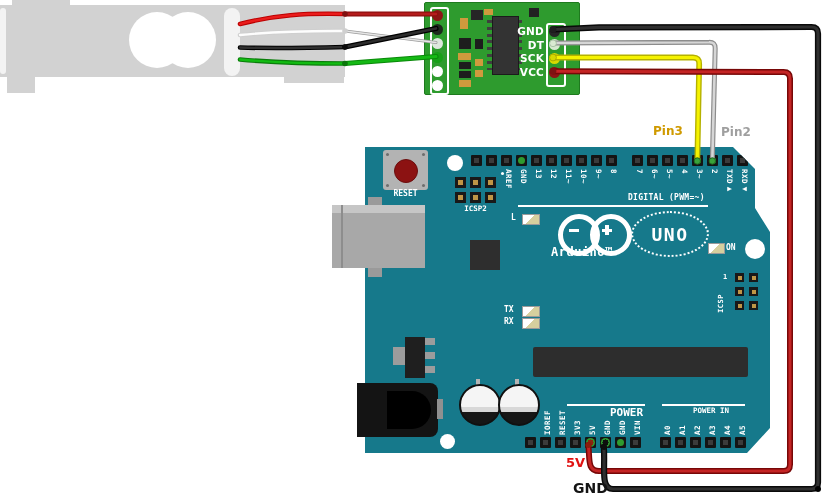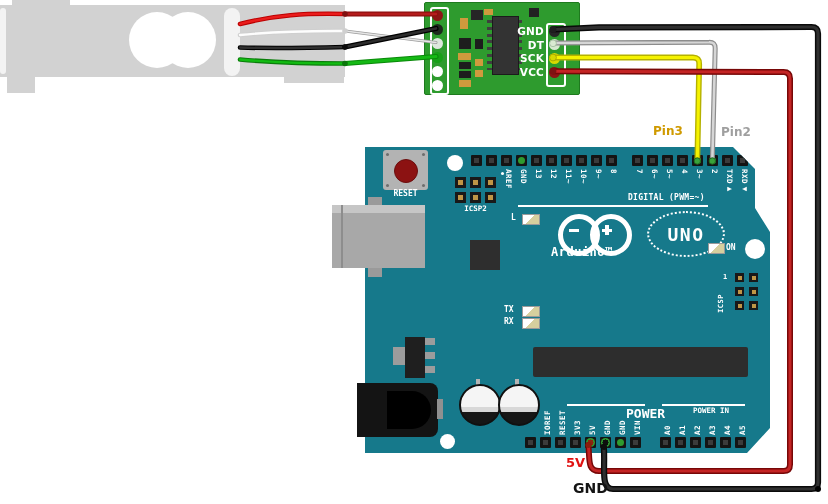--- a/index.html
+++ b/index.html
@@ -218,21 +218,21 @@
 
     <div class="abs" style="left:105px;top:93px;width:30px;height:30px;background:#2e2e2e;"></div>
 
     <div class="abs" style="left:193px;top:67px;width:32px;height:32px;border:5px solid #fff;border-radius:50%;"></div>
     <div class="abs" style="left:225px;top:67px;width:32px;height:32px;border:5px solid #fff;border-radius:50%;"></div>
     <div class="abs" style="left:204px;top:81.5px;width:10px;height:3.5px;background:#fff;"></div>
     <div class="abs" style="left:237px;top:81.5px;width:10px;height:3.5px;background:#fff;"></div>
     <div class="abs" style="left:240.2px;top:78.2px;width:3.5px;height:10px;background:#fff;"></div>
     <div class="abs silk" style="left:186px;top:98px;font-size:12px;letter-spacing:0.5px;">Arduino™</div>
 
-    <div class="abs" style="left:282px;top:64px;width:74px;height:42px;border:2px dotted #fff;border-radius:50%;display:flex;align-items:center;justify-content:center;">
+    <div class="abs" style="left:266px;top:64px;width:74px;height:42px;border:2px dotted #fff;border-radius:50%;display:flex;align-items:center;justify-content:center;">
       <span class="silk" style="font-size:18px;letter-spacing:1.5px;">UNO</span>
     </div>
 
     <div class="led" style="left:343px;top:96px;width:15px;"></div>
     <div class="abs silk" style="left:361px;top:96px;font-size:8px;">ON</div>
     <div class="hole" style="left:380px;top:92px;width:20px;height:20px;"></div>
 
     <div class="grid3x2" style="left:370px;top:126px;">
       <div class="ipin2"></div>
         <div class="ipin2"></div>
@@ -254,21 +254,21 @@
     <div class="abs" style="left:60px;top:205px;width:10px;height:7px;background:#9c9c9c;"></div>
     <div class="abs" style="left:60px;top:219px;width:10px;height:7px;background:#9c9c9c;"></div>
 
     <div class="cap-nub" style="left:111px;top:232px;"></div>
     <div class="cap-nub" style="left:150px;top:232px;"></div>
     <div class="cap" style="left:94px;top:237px;"></div>
     <div class="cap" style="left:133px;top:237px;"></div>
     <div class="hole" style="left:75px;top:287px;width:15px;height:15px;"></div>
 
     <div class="abs sline" style="left:202px;top:257px;width:78px;"></div>
-    <div class="abs silk" style="left:245px;top:259px;font-size:13px;margin-left:16px;">POWER</div>
+    <div class="abs silk" style="left:245px;top:259px;font-size:11px;">POWER</div>
     <div class="lblrow up" style="left:160px;top:258px;height:30px;">
         <div class="lslot">
           <span class="vup"></span>
         </div>
         <div class="lslot">
           <span class="vup">IOREF</span>
         </div>
         <div class="lslot">
           <span class="vup">RESET</span>
         </div>

